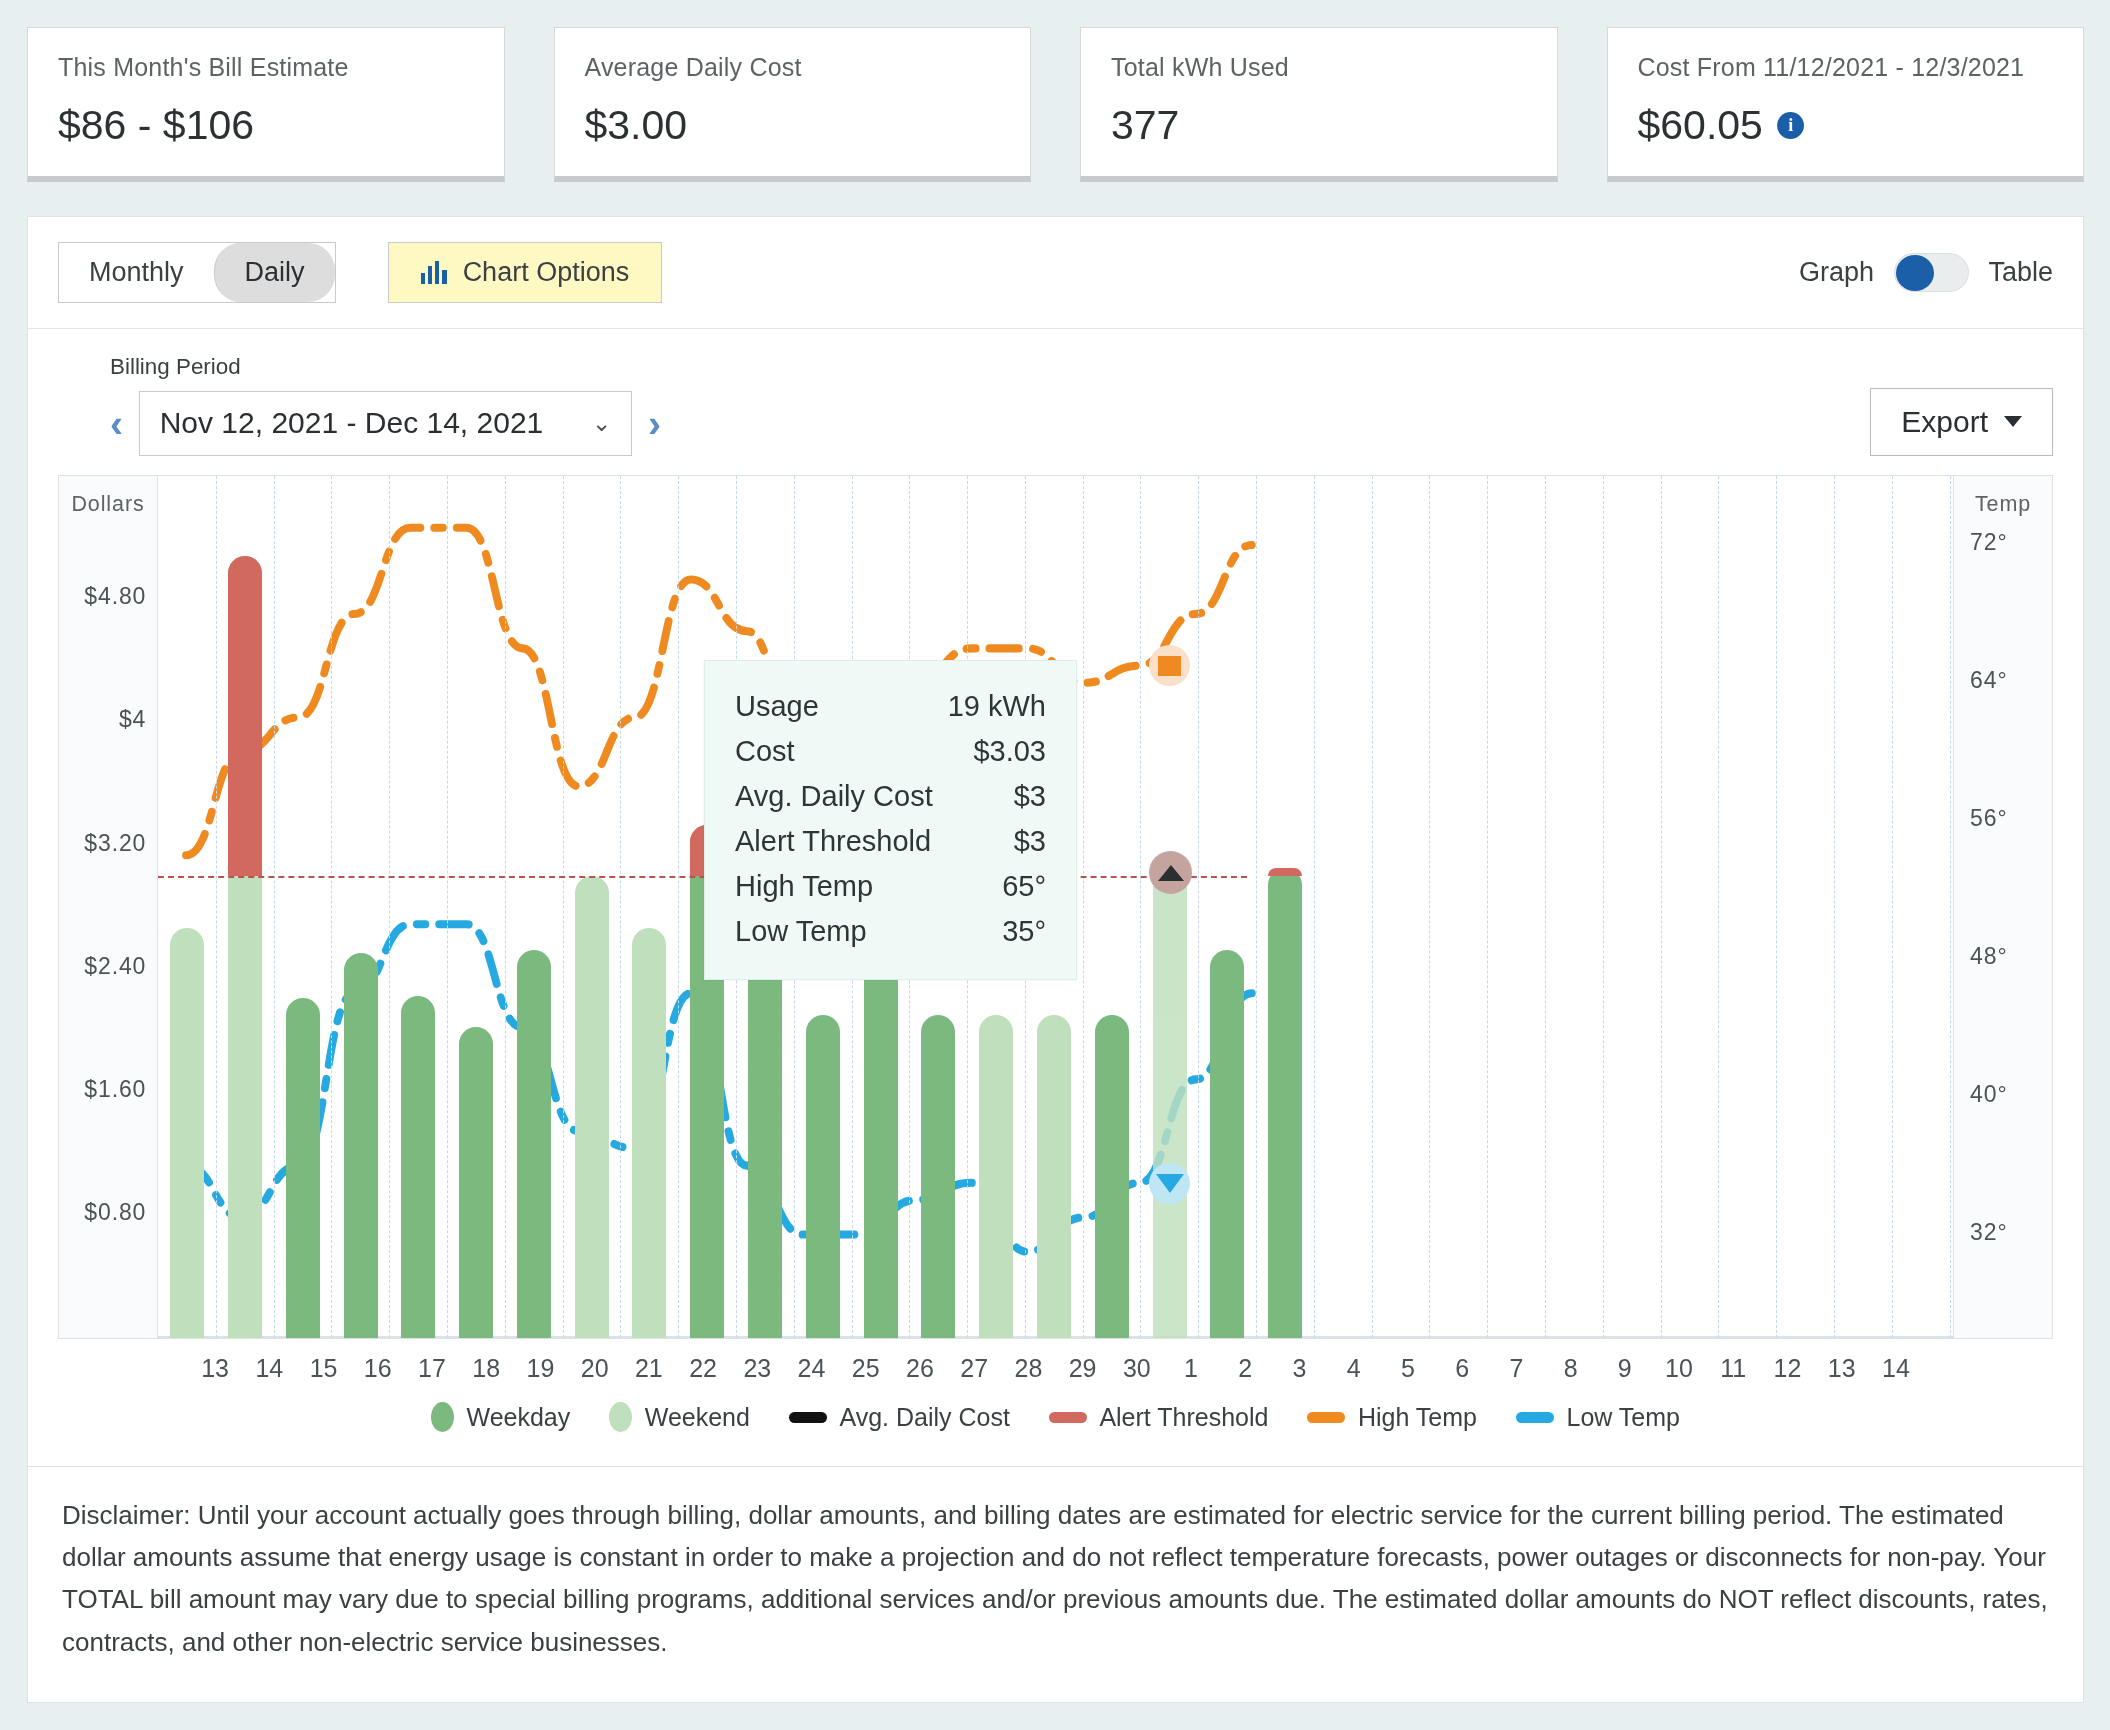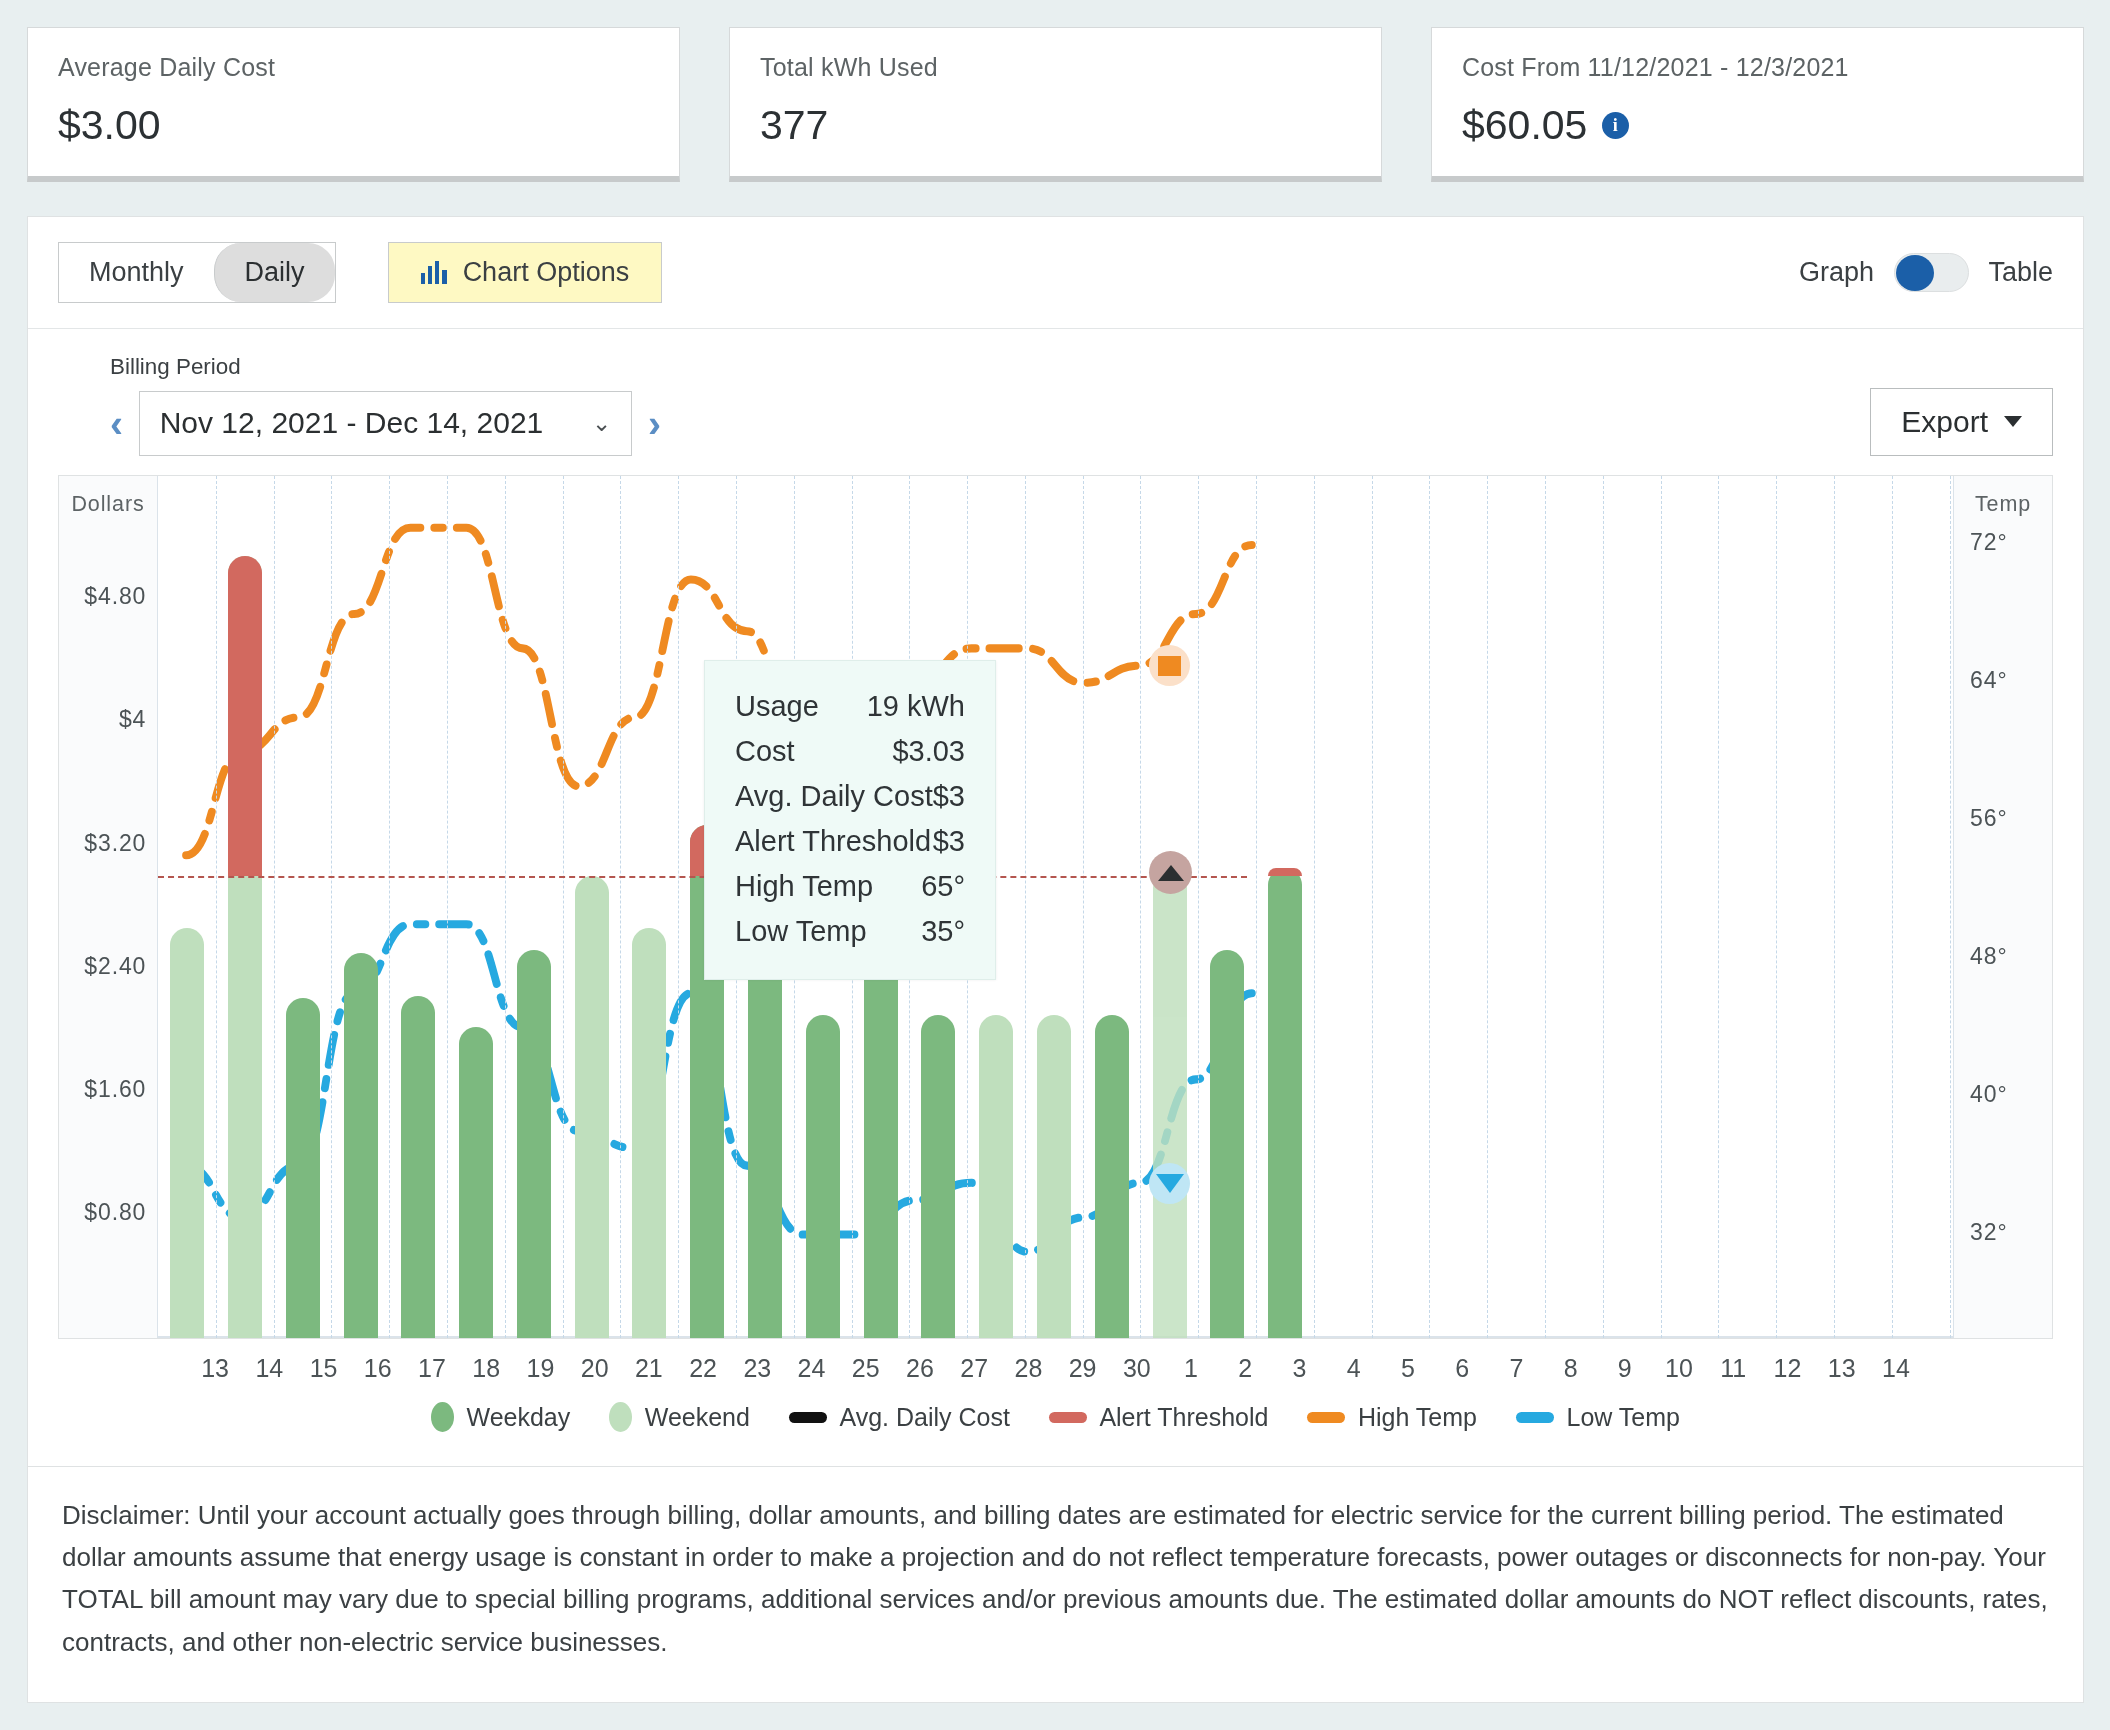--- a/index.html
+++ b/index.html
@@ -132,41 +132,47 @@
   .marker.alert-dot i {
     width:0;height:0;border-left:13.4px solid transparent;border-right:13.4px solid transparent;
     border-bottom:16px solid #2b2f31; display:block;
   }
 
   .tooltip {
     position:absolute; background:#effaf7; border:0.9px solid #dfeeea;
     padding:23px 30px 25px 30px; z-index:50;
     box-shadow:0 0.9px 2.7px rgba(0,0,0,.07);
   }
-  .tt-row { display:flex; justify-content:space-between; font-size:29px; color:#2f3437; line-height:1.55; }
+  .tt-row { display:flex; justify-content:space-between; gap:81px; font-size:29px; color:#2f3437; line-height:1.55; }
   .tt-val { text-align:right; }
 
   .xlabels { display:flex; padding:14.3px 130px 0 130px; }
   .xlabel { flex:1; text-align:center; font-size:25px; color:#4c5356; }
 
   .legend { display:flex; justify-content:center; align-items:center; gap:39px; padding:19.7px 0 25px 0; }
   .leg-item { display:flex; align-items:center; gap:12.5px; font-size:25px; color:#3b4043; cursor:pointer; }
   .leg-dot { width:23px; height:30px; border-radius:50%; }
   .leg-line { width:38px; height:10.7px; border-radius:5.4px; }
 
   .disclaimer {
     margin:0 27px; background:#fff; border:0.9px solid #dfe2e3; border-top:0;
     padding:27px 34px 39px 34px;
     font-size:26px; line-height:1.62; color:#3b4043;
   }
 </style>
 </head>
 <body>
 
 <div class="cards">
+  <div class="card">
+    <div class="card-label">This Month's Bill Estimate</div>
+    <div class="card-value">
+        <span>$86 - $106</span>
+      </div>
+  </div>
   <div class="card">
     <div class="card-label">Average Daily Cost</div>
     <div class="card-value">
         <span>$3.00</span>
       </div>
   </div>
   <div class="card">
     <div class="card-label">Total kWh Used</div>
     <div class="card-value">
         <span>377</span>

